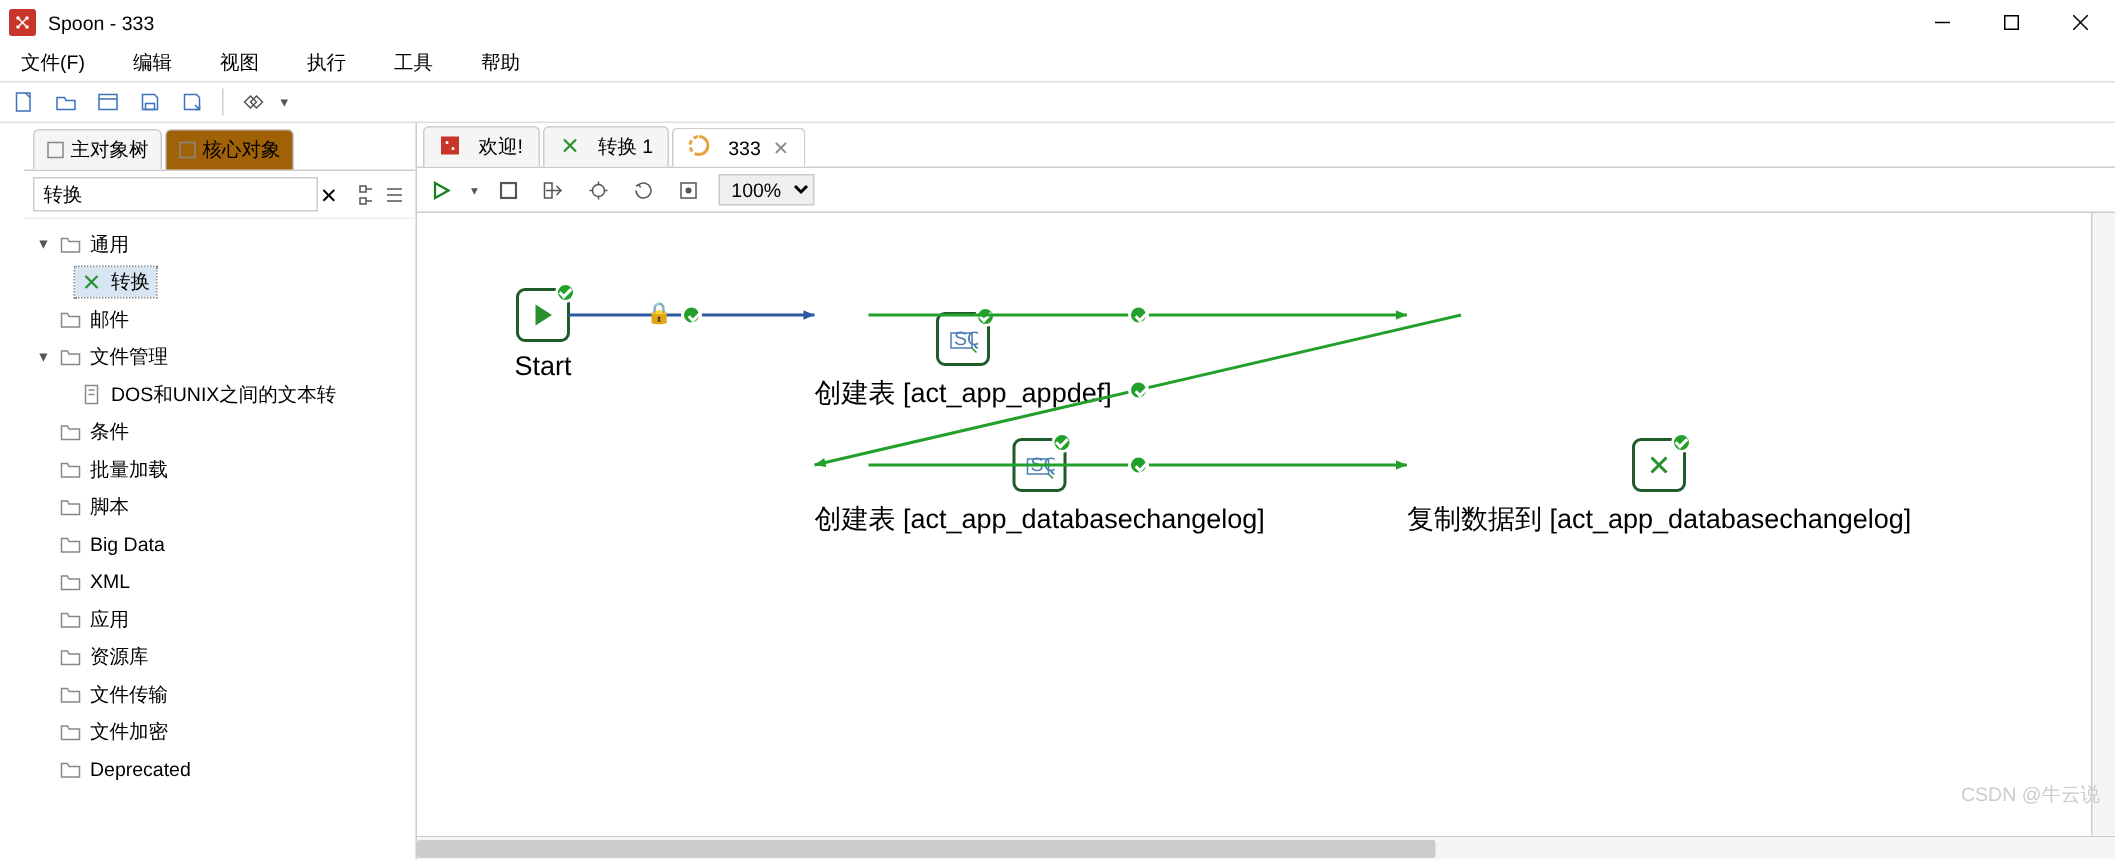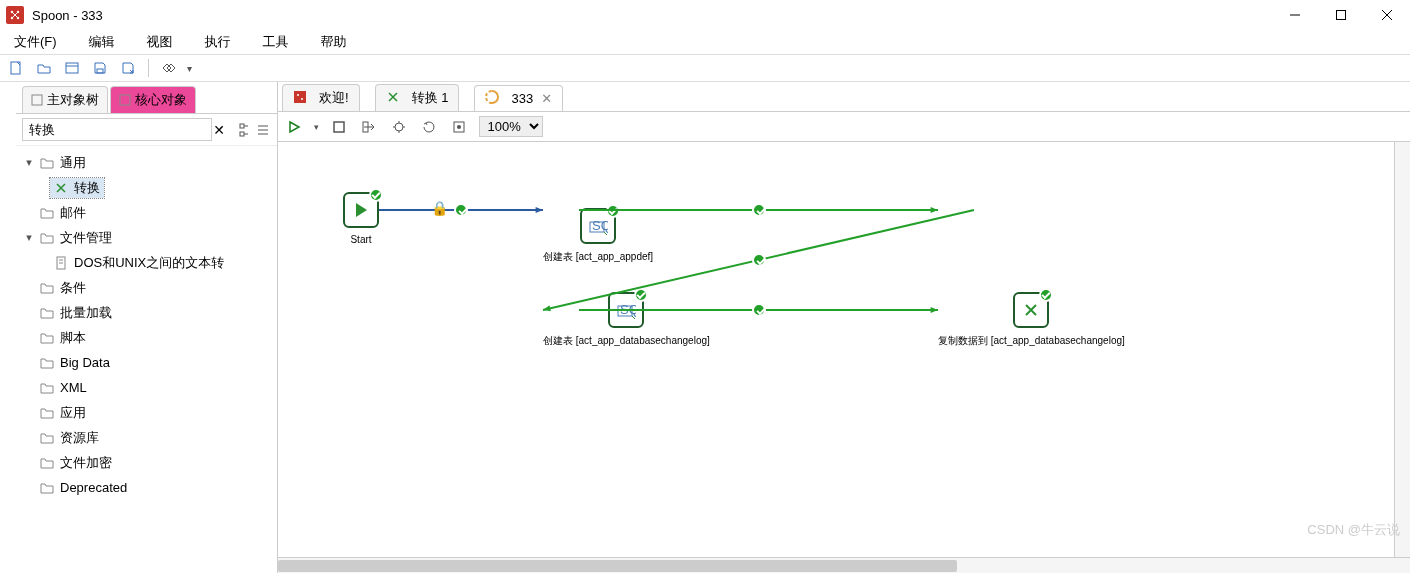--- a/index.html
+++ b/index.html
@@ -12,49 +12,49 @@
 .titlebar .wc { width: 46px; height: 30px; display: flex; align-items: center; justify-content: center; }
 .menubar { height: 24px; display: flex; align-items: center; padding-left: 4px; gap: 12px; }
 .menubar .mitem { padding: 2px 10px; }
 .toolbar { height: 28px; border-top: 1px solid #ddd; border-bottom: 1px solid #ddd; display: flex; align-items: center; padding: 0 6px; gap: 8px; }
 .toolbar .tbtn { width: 20px; height: 20px; display: flex; align-items: center; justify-content: center; cursor:pointer;}
 .toolbar .sep { width: 1px; height: 18px; background: #ccc; margin: 0 2px; }
 .body-area { flex: 1; display: flex; min-height: 0; margin-left: 16px; }
 .sidebar { width: 262px; border-right: 1px solid #ccc; display: flex; flex-direction: column; background: #fff; }
 .side-tabs { display: flex; border-bottom: 1px solid #ccc; padding: 4px 6px 0 6px; gap: 2px;}
 .side-tab { display: flex; align-items: center; padding: 4px 8px; border: 1px solid #ccc; border-bottom: none; background: #f5f5f5; border-radius: 4px 4px 0 0; cursor:pointer;}
-.side-tab.active { background: #ec4899; }
+.side-tab.active { background: #a16207; }
 .side-tab svg { margin-right: 4px; }
 .side-search { display: flex; align-items: center; padding: 4px 6px; border-bottom: 1px solid #eee; }
 .side-search input { flex: 1; border: 1px solid #ccc; padding: 3px 6px; font-size: 13px; }
 .side-search .clear { width: 20px; text-align: center; cursor: pointer; font-size:14px;}
 .side-search .vbtn { width: 18px; height: 18px; margin-left: 4px; display:flex;align-items:center;justify-content:center;cursor:pointer;}
 .tree { flex: 1; overflow: auto; padding: 4px 0; }
 .tree-row { display: flex; align-items: center; height: 25px; padding-left: 6px; cursor:pointer;white-space:nowrap;}
 .tree-row.selected .label-wrap { background: #d8e6f3; outline:1px dotted #888; }
 .tree-row .twisty { width: 14px; display: inline-flex; justify-content: center; color: #555; font-size:11px;}
 .tree-row .folder-icon { width: 16px; margin-right: 4px; display:inline-flex;align-items:center;}
 .tree-row .label-wrap { padding: 1px 4px; display:flex;align-items:center;}
 .tree-row.indent1 { padding-left: 20px; }
 .main { flex: 1; display: flex; flex-direction: column; min-width: 0; }
-.main-tabs { height: 30px; border-bottom: 1px solid #ccc; display: flex; align-items: flex-end; padding-left: 4px; gap:15px;}
+.main-tabs { height: 30px; border-bottom: 1px solid #ccc; display: flex; align-items: flex-end; padding-left: 4px; gap:2px;}
 .mtab { display: flex; align-items: center; padding: 4px 10px; border: 1px solid #ccc; border-bottom: none; background: #f5f5f5; border-radius:4px 4px 0 0; cursor:pointer;}
 .mtab.active { background: #fff; }
 .mtab svg,.mtab .mtab-icon { margin-right: 6px; }
 .mtab .close-x { margin-left: 8px; color: #888; }
 .run-toolbar { height: 30px; border-bottom: 1px solid #ccc; display: flex; align-items: center; padding: 0 6px; gap: 10px; }
 .run-toolbar .rbtn { width:20px;height:20px;display:flex;align-items:center;justify-content:center;cursor:pointer;}
 .run-toolbar select { border: 1px solid #ccc; padding: 1px 4px; font-size: 13px; }
 .canvas-wrap { flex: 1; position: relative; overflow: auto; background: #fff; }
 .canvas { position: relative; width: 1200px; height: 480px; }
 .step { position: absolute; display: flex; flex-direction: column; align-items: center; }
 .step .box { width: 36px; height: 36px; border: 2px solid #1f5a2a; border-radius: 6px; background: #fff; display: flex; align-items: center; justify-content: center; font-size: 18px; position:relative;}
 .step .box .check { position:absolute; top:-6px; right:-6px; width:14px;height:14px;background:#22a02a;border:2px solid #fff;border-radius:50%;display:flex;align-items:center;justify-content:center;}
 .step .box .check:after{content:"";width:6px;height:3px;border-left:2px solid #fff;border-bottom:2px solid #fff;transform:rotate(-45deg);margin-top:-1px;}
-.step .caption { margin-top: 6px; white-space: nowrap; font-size:10px;}
+.step .caption { margin-top: 6px; white-space: nowrap; font-size:18px;}
 svg.conn { position: absolute; overflow: visible; pointer-events: none; }
 .hop-check { position:absolute; width:14px;height:14px;background:#22a02a;border:2px solid #fff;border-radius:50%;}
 .hop-check:after{content:"";position:absolute;left:3px;top:3px;width:6px;height:3px;border-left:2px solid #fff;border-bottom:2px solid #fff;transform:rotate(-45deg);}
 .lock-icon { position:absolute; color:#e6a23c; font-size:14px;}
 .canvas-scroll-h { height:16px; border-top:1px solid #ccc; background:#f5f5f5; position:relative;}
 .canvas-scroll-h .thumb { position:absolute; left:0; top:2px; height:12px; width:60%; background:#ccc; border-radius:2px;}
 .canvas-scroll-v { position:absolute; right:0; top:0; bottom:0; width:16px; background:#f5f5f5; border-left:1px solid #ccc;}
 .watermark { position:absolute; right:10px; bottom:18px; color:#ccc; font-size:13px; pointer-events:none;}
 </style>
 </head>
@@ -313,20 +313,31 @@
           </span>
         </div>
         <div class="tree-row indent0">
           <span class="twisty"></span>
           <span class="label-wrap">
             <span class="folder-icon">
               <svg width="14" height="14">
                 <path d="M1 3 h4 l1 2 h7 v7 H1 z" fill="none" stroke="#888"></path>
               </svg>
             </span>
+            <span>文件传输</span>
+          </span>
+        </div>
+        <div class="tree-row indent0">
+          <span class="twisty"></span>
+          <span class="label-wrap">
+            <span class="folder-icon">
+              <svg width="14" height="14">
+                <path d="M1 3 h4 l1 2 h7 v7 H1 z" fill="none" stroke="#888"></path>
+              </svg>
+            </span>
             <span>文件加密</span>
           </span>
         </div>
         <div class="tree-row indent0">
           <span class="twisty"></span>
           <span class="label-wrap">
             <span class="folder-icon">
               <svg width="14" height="14">
                 <path d="M1 3 h4 l1 2 h7 v7 H1 z" fill="none" stroke="#888"></path>
               </svg>

